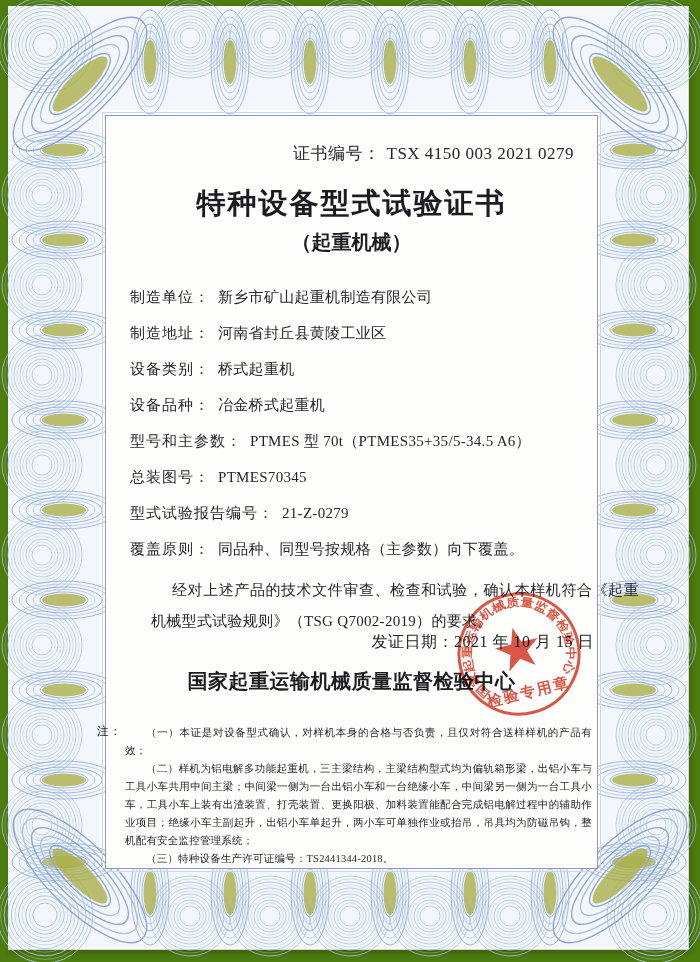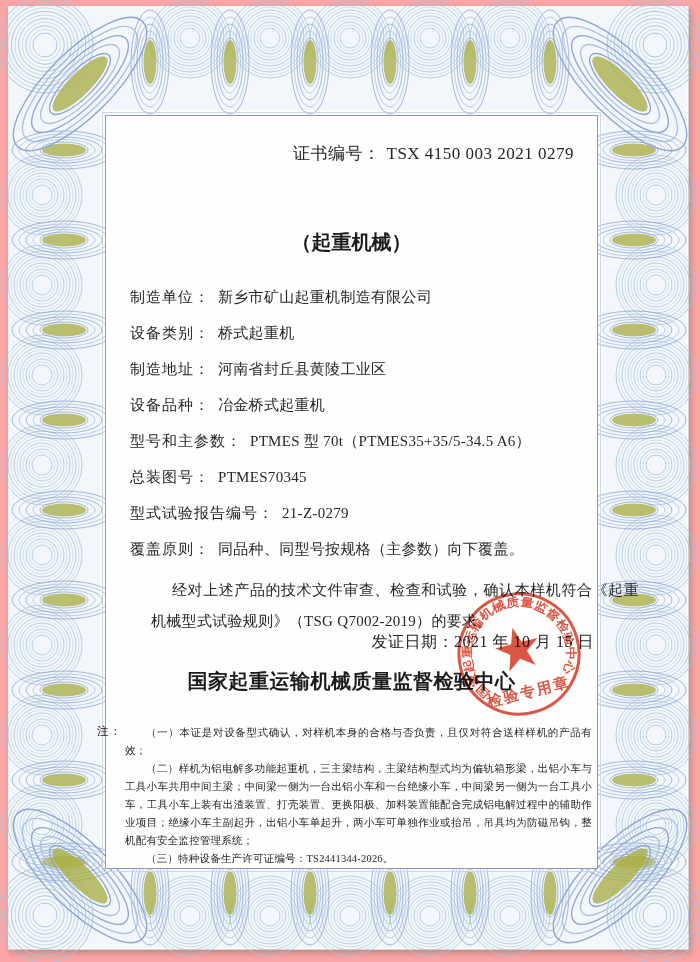--- a/index.html
+++ b/index.html
@@ -1,18 +1,18 @@
 <!DOCTYPE html>
 <html><head>
 <meta charset="utf-8">
 <style>
   html,body{margin:0;padding:0;background:#e6e6e3;}
   .stage{
     position:relative;width:700px;height:962px;overflow:hidden;
-    background:#fca5a5;
+    background:#4d7c0f;
     font-family:"Liberation Serif", serif;
     color:#26262a;
   }
   .paper{
     position:absolute;left:8px;top:6px;width:679px;height:942px;
     background:#fdfdfb;border:1px solid #d6d6d2;
     box-shadow:2px 3px 6px rgba(0,0,0,.22);
   }
   .border-art{position:absolute;left:0;top:0;width:700px;height:962px;z-index:1;}
   .border-art .s1{fill:none;stroke:#8fa3d4;stroke-width:.8;}
@@ -171,31 +171,32 @@
   </svg>
 
   <div class="frame"></div>
 
   <div class="content">
 
     <div class="cert-no">
       <span>证书编号：</span><span class="num">TSX 4150 003 2021 0279</span>
     </div>
 
+    <h1 class="title">特种设备型式试验证书</h1>
     <div class="subtitle">（起重机械）</div>
 
     <div class="fields">
       <div class="field-row">
         <span class="lbl">制造单位：</span><span class="val">新乡市矿山起重机制造有限公司</span>
       </div>
       <div class="field-row">
+        <span class="lbl">制造地址：</span><span class="val">河南省封丘县黄陵工业区</span>
+      </div>
+      <div class="field-row">
         <span class="lbl">设备类别：</span><span class="val">桥式起重机</span>
-      </div>
-      <div class="field-row">
-        <span class="lbl">制造地址：</span><span class="val">河南省封丘县黄陵工业区</span>
       </div>
       <div class="field-row">
         <span class="lbl">设备品种：</span><span class="val">冶金桥式起重机</span>
       </div>
       <div class="field-row">
         <span class="lbl">型号和主参数：</span><span class="val">PTMES 型 70t（PTMES35+35/5-34.5 A6）</span>
       </div>
       <div class="field-row">
         <span class="lbl">总装图号：</span><span class="val">PTMES70345</span>
       </div>
@@ -211,21 +212,21 @@
 
     <div class="issue-date">发证日期：2021 年 10 月 15 日</div>
 
     <div class="org">国家起重运输机械质量监督检验中心</div>
 
     <div class="notes">
       <span class="notes-label">注：</span>
       <div class="notes-items">
         <p class="note-item">（一）本证是对设备型式确认，对样机本身的合格与否负责，且仅对符合送样样机的产品有效；</p>
         <p class="note-item">（二）样机为铝电解多功能起重机，三主梁结构，主梁结构型式均为偏轨箱形梁，出铝小车与工具小车共用中间主梁；中间梁一侧为一台出铝小车和一台绝缘小车，中间梁另一侧为一台工具小车，工具小车上装有出渣装置、打壳装置、更换阳极、加料装置能配合完成铝电解过程中的辅助作业项目；绝缘小车主副起升，出铝小车单起升，两小车可单独作业或抬吊，吊具均为防磁吊钩，整机配有安全监控管理系统；</p>
-        <p class="note-item">（三）特种设备生产许可证编号：TS2441344-2026。</p>
+        <p class="note-item">（三）特种设备生产许可证编号：TS2441344-2018。</p>
       </div>
     </div>
 
   </div>
 
   <svg class="seal" viewBox="-72 -72 144 144" xmlns="http://www.w3.org/2000/svg">
     <g transform="rotate(-14)">
       <circle class="ring-line" r="60"></circle>
       <path id="sealRingPath" d="M -37 30.6 A 48 48 0 1 1 37 30.6" fill="none"></path>
       <text class="ring-text">

